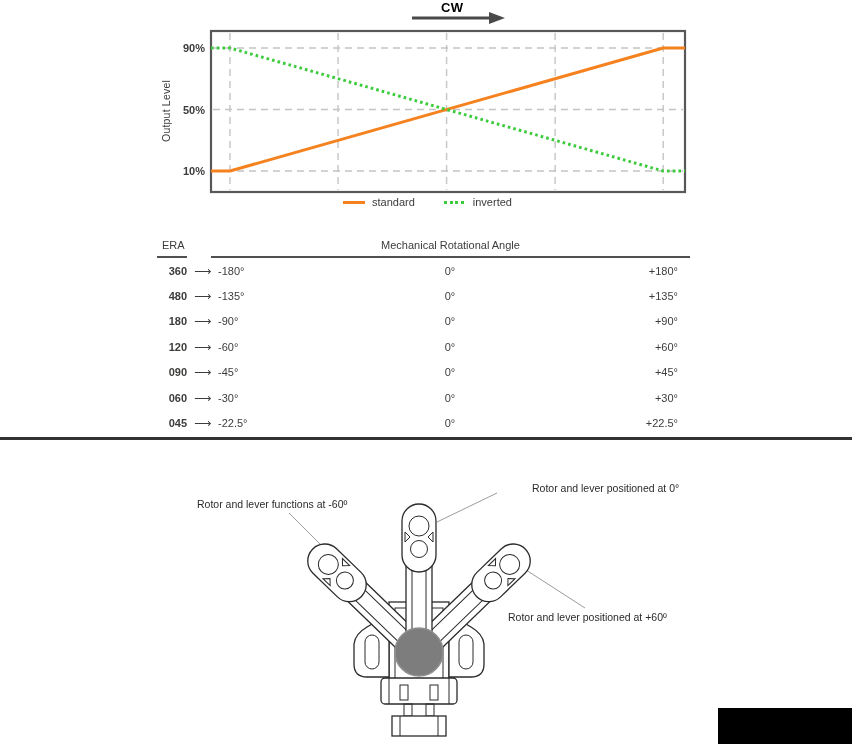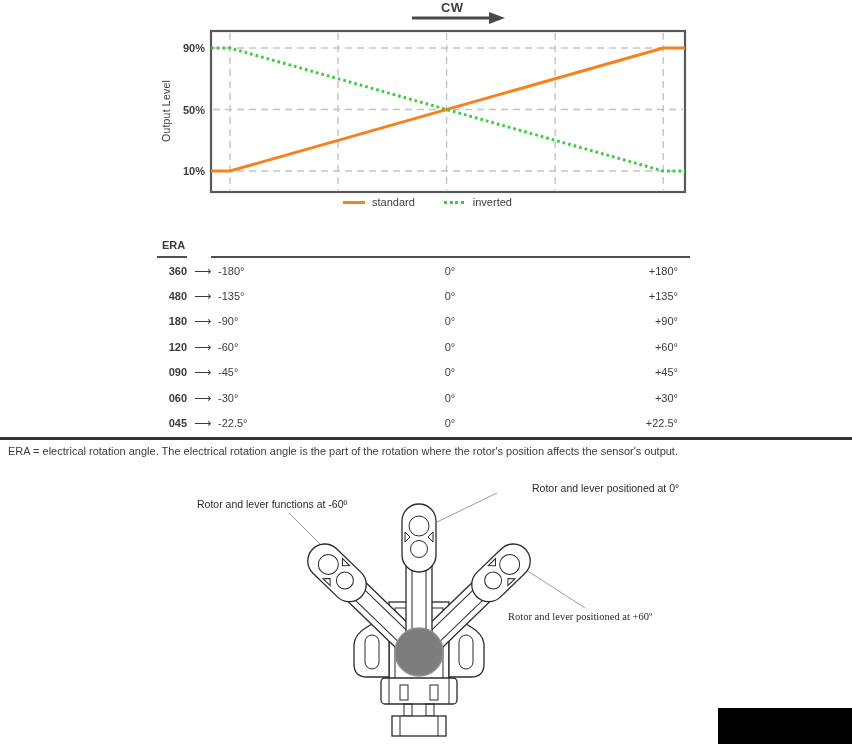--- a/index.html
+++ b/index.html
@@ -3,38 +3,38 @@
 <meta charset="utf-8">
 <style>
   html,body{margin:0;padding:0;background:#fff;}
   #page{
     position:relative;width:852px;height:744px;background:#fff;overflow:hidden;
     font-family:"Liberation Sans","DejaVu Sans",sans-serif;color:#3c3c3b;
   }
   .abs{position:absolute;}
 
   
-  .cw-label{left:441px;top:0;font-size:13px;font-weight:bold;color:#404040;letter-spacing:.3px;}
+  .cw-label{left:441px;top:0;font-size:13px;font-weight:bold;color:#000000;letter-spacing:.3px;}
 
   
   svg text{font-family:"Liberation Sans","DejaVu Sans",sans-serif;}
   .tick-label{font-size:11px;font-weight:bold;fill:#3c3c3b;}
   .axis-label{font-size:10.5px;fill:#3c3c3b;letter-spacing:.2px;}
   .gridlines line{stroke:#c4c4c4;stroke-width:1.4;stroke-dasharray:7 5;}
   .plot-border{fill:none;stroke:#58585a;stroke-width:2.2;}
   .series{fill:none;stroke-width:3;stroke-linejoin:round;stroke-linecap:butt;}
 
   
   .legend{left:343px;top:196px;display:flex;align-items:center;gap:29px;}
   .legend-item{display:flex;align-items:center;gap:7px;}
   .legend-swatch{width:22px;height:3px;}
   .legend-text{font-size:11px;color:#3c3c3b;}
 
   
-  .tbl-header{font-size:11px;font-weight:bold;color:#3c3c3b;}
+  .tbl-header{font-size:11px;font-weight:normal;color:#3c3c3b;}
   .rule{background:#4f4f51;}
   .tbl-rows{left:157px;top:258px;width:533px;display:grid;
     grid-template-columns:30px 31px 150px 164px 158px;grid-auto-rows:25.4px;
     align-items:center;font-size:11px;}
   .c-era{text-align:right;font-weight:bold;}
   .c-arrow{text-align:center;font-size:12px;color:#3c3c3b;}
   .c-neg{text-align:left;}
   .c-zero{text-align:center;}
   .c-pos{text-align:right;padding-right:12px;}
 
@@ -87,20 +87,21 @@
       <span class="legend-swatch" style="background: rgb(245, 130, 31);"></span>
       <span class="legend-text">standard</span>
     </div>
     <div class="legend-item">
       <span class="legend-swatch" style="background: repeating-linear-gradient(90deg, rgb(59, 203, 59) 0px, rgb(59, 203, 59) 3px, transparent 3px, transparent 5.5px);"></span>
       <span class="legend-text">inverted</span>
     </div>
   </div>
 
   <div class="abs tbl-header" style="left:162px;top:239px;">ERA</div>
+  <div class="abs tbl-header" style="left:211px;top:239px;width:479px;text-align:center;">Mechanical Rotational Angle</div>
   <div class="abs rule" style="left:157px;top:256px;width:30px;height:2px;"></div>
   <div class="abs rule" style="left:211px;top:256px;width:479px;height:2px;"></div>
 
   <div class="abs tbl-rows">
     <span class="c-era">360</span>
     <span class="c-arrow">⟶</span>
     <span class="c-neg">-180°</span>
     <span class="c-zero">0°</span>
     <span class="c-pos">+180°</span>
 
@@ -135,21 +136,20 @@
     <span class="c-pos">+30°</span>
 
     <span class="c-era">045</span>
     <span class="c-arrow">⟶</span>
     <span class="c-neg">-22.5°</span>
     <span class="c-zero">0°</span>
     <span class="c-pos">+22.5°</span>
   </div>
 
   <div class="abs" style="left:0;top:437px;width:852px;height:3px;background:#333;"></div>
-  <div class="abs footnote" style="top:445px;">ERA = electrical rotation angle. The electrical rotation angle is the part of the rotation where the rotor's position affects the sensor's output.</div>
 
   <svg class="abs" style="left:0;top:480px;" width="852" height="264" viewBox="0 0 852 264">
     <defs>
       <g id="lever">
         <rect class="ln" x="-13" y="-146" width="26" height="148" rx="13"></rect>
         <rect class="ln-thin" x="-7" y="-139" width="14" height="134" rx="7"></rect>
         <rect class="ln" x="-17" y="-148" width="34" height="68" rx="17"></rect>
         <circle class="ln-thin" cx="0" cy="-126" r="10" fill="#fff"></circle>
         <circle class="ln-thin" cx="0" cy="-103" r="8.5" fill="#fff"></circle>
         <path class="ln-thin" d="M -14 -120 l 5 5 l -5 5 z"></path>
@@ -185,16 +185,16 @@
       <rect class="ln-thin" x="404" y="224" width="8" height="12"></rect>
       <rect class="ln-thin" x="426" y="224" width="8" height="12"></rect>
       <rect class="ln" x="392" y="236" width="54" height="20"></rect>
       <line class="ln-thin" x1="400" y1="236" x2="400" y2="256"></line>
       <line class="ln-thin" x1="438" y1="236" x2="438" y2="256"></line>
     </g>
   </svg>
 
   <div class="abs diag-label" style="left:500px;top:482px;padding-left:32px;">Rotor and lever positioned at 0°</div>
   <div class="abs diag-label" style="left:197px;top:498px;">Rotor and lever functions at -60º</div>
-  <div class="abs diag-label" style="left:508px;top:611px;font-family:Liberation Serif, serif;">Rotor and lever positioned at +60º</div>
+  <div class="abs diag-label" style="left:508px;top:611px;">Rotor and lever positioned at +60º</div>
 
   <div class="abs black-box"></div>
 </div>
 
 </body></html>

